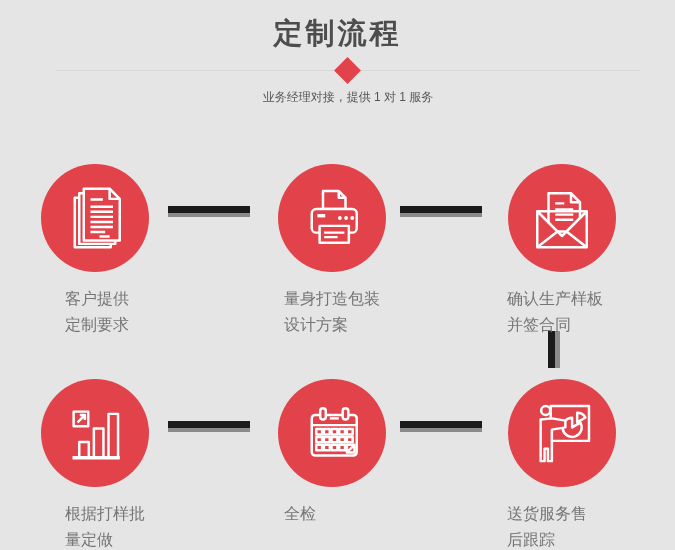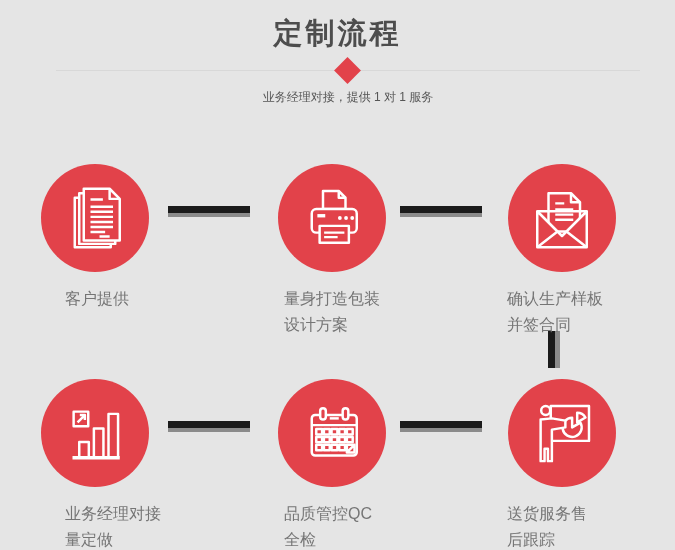--- a/index.html
+++ b/index.html
@@ -165,35 +165,35 @@
   </div>
 
   <div class="connector-h h1"></div>
   <div class="connector-h h2"></div>
   <div class="connector-v"></div>
   <div class="connector-h h3"></div>
   <div class="connector-h h4"></div>
 
   <div class="step-label l1">
     <div>客户提供</div>
+    <div>定制要求</div>
   </div>
   <div class="step-label l3">
     <div>确认生产样板</div>
     <div>并签合同</div>
   </div>
   <div class="step-label l2">
     <div>量身打造包装</div>
     <div>设计方案</div>
   </div>
   <div class="step-label l4">
-    <div>业务经理对接</div>
+    <div>根据打样批</div>
     <div>量定做</div>
   </div>
   <div class="step-label l5">
-    <div>品质管控QC</div>
     <div>全检</div>
   </div>
   <div class="step-label l6">
     <div>送货服务售</div>
     <div>后跟踪</div>
   </div>
 
 </div>
 
 </body></html>

